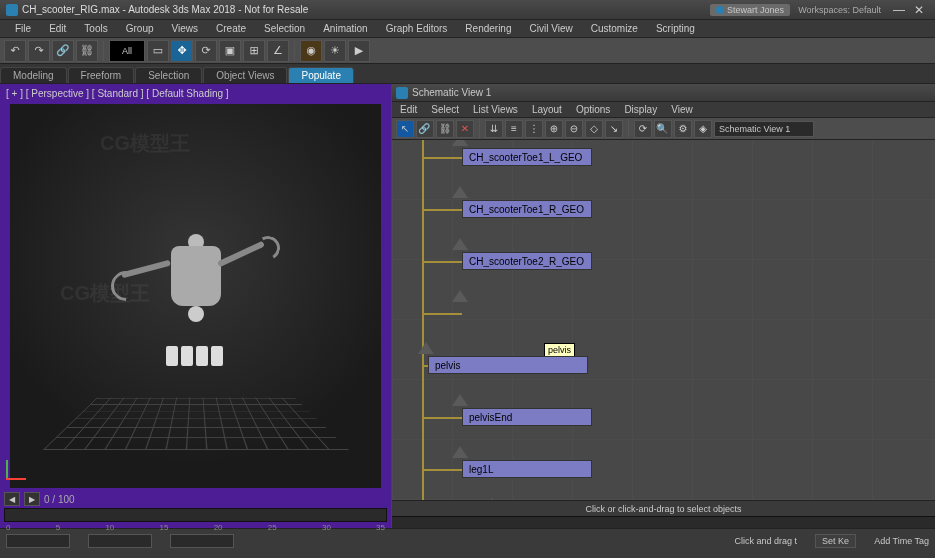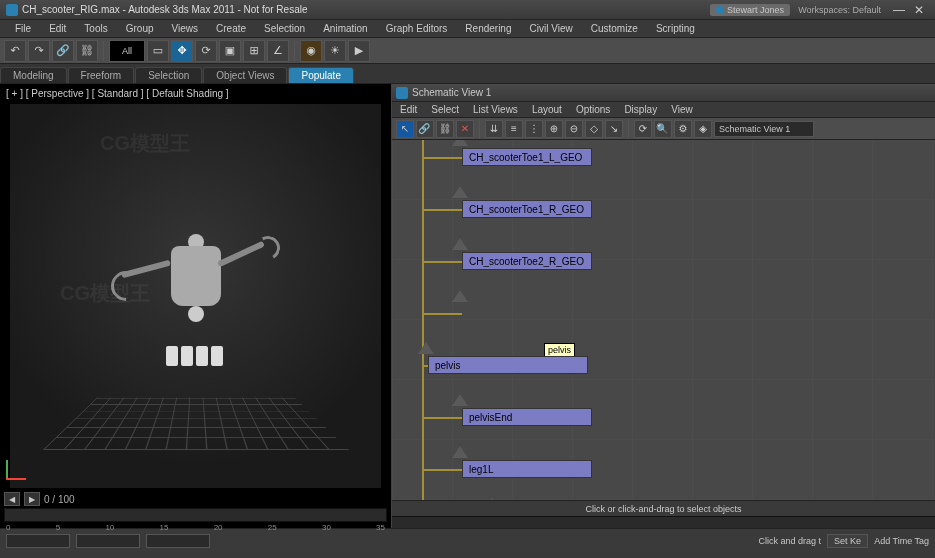--- a/index.html
+++ b/index.html
@@ -16,21 +16,21 @@
 .toolbar { background: #4d4d4d; height: 26px; display: flex; align-items: center; padding: 0 4px; gap: 2px; border-bottom: 1px solid #222; }
 .tb-btn { width: 22px; height: 22px; background: #3f3f3f; border: 1px solid #555; display: flex; align-items: center; justify-content: center; font-size: 11px; color: #ccc; }
 .tb-sep { width: 1px; height: 20px; background: #555; margin: 0 3px; }
 .tb-all { width: 36px; height: 22px; background: #000000; border: 1px solid #555; display: flex; align-items: center; justify-content: center; font-size: 9px; }
 .tb-btn.blue { background: #1a6496; color: #fff; }
 .tb-btn.orange { background: #4a3818; }
 .tab-strip { background: #353535; height: 20px; display: flex; align-items: flex-end; padding: 0 0; border-bottom: 1px solid #222; }
 .tab { padding: 2px 12px; font-size: 10px; color: #aaa; background: #2a2a2a; border: 1px solid #444; border-bottom: none; margin-right: 1px; border-radius: 3px 3px 0 0; }
 .tab.active { background: #2a80b0; color: #fff; }
 .main { display: flex; height: 444px; }
-.viewport-pane { width: 392px; background: #000000; position: relative; border-right: 1px solid #444; }
+.viewport-pane { width: 392px; background: #4c1d95; position: relative; border-right: 1px solid #444; }
 .vp-label { position: absolute; top: 4px; left: 6px; font-size: 10px; color: #ccc; }
 .vp-scene { position: absolute; inset: 20px 10px 40px 10px; background: radial-gradient(circle at 50% 40%, #353535, #1a1a1a 70%); display: flex; align-items: center; justify-content: center; }
 .robot { width: 140px; height: 160px; position: relative; }
 .robot-body { width: 50px; height: 60px; background: #aaa; border-radius: 8px 8px 12px 12px; position: absolute; left: 45px; top: 30px; }
 .robot-head { width: 16px; height: 16px; background: #bbb; border-radius: 50%; position: absolute; left: 62px; top: 18px; }
 .robot-arm-l { width: 50px; height: 6px; background: #888; position: absolute; left: -5px; top: 50px; transform: rotate(-15deg); border-radius: 3px; }
 .robot-arm-r { width: 50px; height: 6px; background: #888; position: absolute; left: 90px; top: 35px; transform: rotate(-25deg); border-radius: 3px; }
 .robot-claw-l { width: 30px; height: 30px; border: 3px solid #888; border-radius: 50%; border-right-color: transparent; border-top-color: transparent; position: absolute; left: -15px; top: 55px; transform: rotate(45deg); }
 .robot-claw-r { width: 24px; height: 24px; border: 3px solid #888; border-radius: 50%; border-left-color: transparent; border-bottom-color: transparent; position: absolute; left: 130px; top: 20px; transform: rotate(15deg); }
 .robot-pelvis { width: 16px; height: 16px; background: #ccc; border-radius: 50%; position: absolute; left: 62px; top: 90px; }
@@ -57,31 +57,31 @@
 .sv-tb-btn.red { color: #d55; }
 .sv-name { background: #2a2a2a; border: 1px solid #555; height: 16px; padding: 0 4px; font-size: 9px; min-width: 100px; display: flex; align-items: center; }
 .sv-canvas { position: absolute; top: 56px; left: 0; right: 0; bottom: 28px; background: #484848; overflow: hidden; background-image: repeating-linear-gradient(0deg, #4c4c4c 0 1px, transparent 1px 60px), repeating-linear-gradient(90deg, #4c4c4c 0 1px, transparent 1px 60px); }
 .node { position: absolute; background: #7c7cc4; border: 1px solid #333; height: 18px; padding: 2px 6px; font-size: 10px; color: #000; display: flex; align-items: center; min-width: 130px; }
 .node.wide { min-width: 160px; }
 .tri { position: absolute; width: 0; height: 0; border-left: 8px solid transparent; border-right: 8px solid transparent; border-bottom: 12px solid #5a5a5a; }
 .link { position: absolute; background: #a39038; }
 .tooltip { position: absolute; background: #ffffc0; color: #000; font-size: 9px; padding: 1px 3px; border: 1px solid #000; }
 .sv-status { position: absolute; bottom: 12px; left: 0; right: 0; height: 16px; background: #3a3a3a; border-top: 1px solid #222; font-size: 9px; color: #ccc; text-align: center; line-height: 16px; }
 .sv-scroll { position: absolute; bottom: 0; left: 0; right: 0; height: 12px; background: #2a2a2a; border-top: 1px solid #111; }
-.bottom-bar { background: #3a3a3a; height: 24px; display: flex; align-items: center; padding: 0 6px; gap: 6px; font-size: 9px; border-top: 1px solid #222; }
+.bottom-bar { background: #3a3a3a; height: 24px; display: flex; align-items: center; padding: 0 6px; gap: 18px; font-size: 9px; border-top: 1px solid #222; }
 .bottom-field { background: #2a2a2a; border: 1px solid #555; height: 14px; width: 64px; }
 .bb-btn { background: #3f3f3f; border: 1px solid #555; padding: 1px 6px; font-size: 9px; }
 .wm { position: absolute; color: rgba(230,230,230,0.07); font-size: 20px; font-weight: bold; pointer-events: none; }
 </style>
 </head>
 <body>
 
 <div class="titlebar">
   <div class="titlebar-icon"></div>
-  <div class="titlebar-text">CH_scooter_RIG.max - Autodesk 3ds Max 2011 - Not for Resale</div>
+  <div class="titlebar-text">CH_scooter_RIG.max - Autodesk 3ds Max 2018 - Not for Resale</div>
   <div class="user-chip">
     <span class="dot"></span>
     <span>Stewart Jones</span>
   </div>
   <span class="ws-label">Workspaces:  Default</span>
   <span class="win-btn">—</span>
   <span class="win-btn">✕</span>
 </div>
 
 <div class="menubar" id="menubar">

